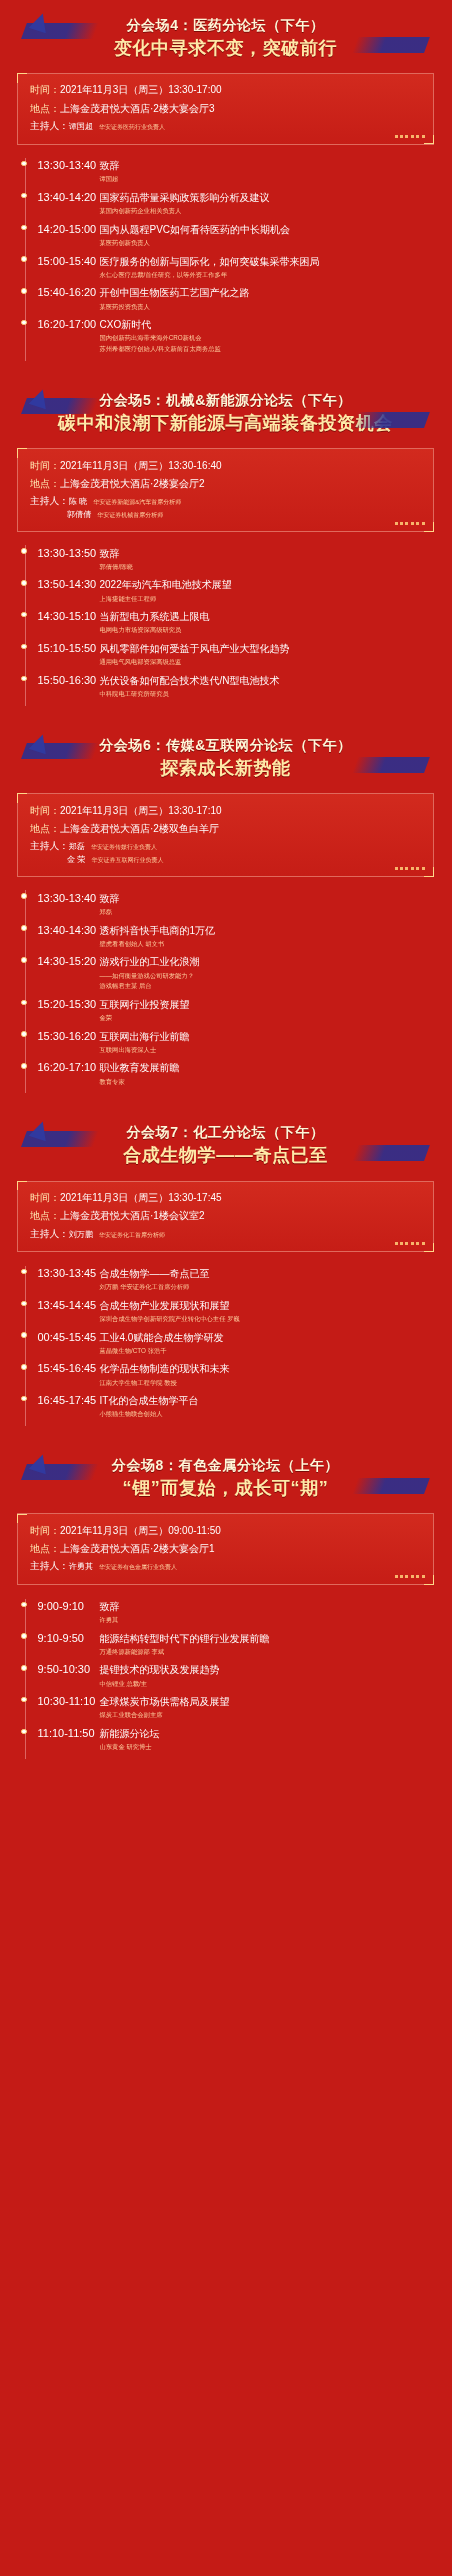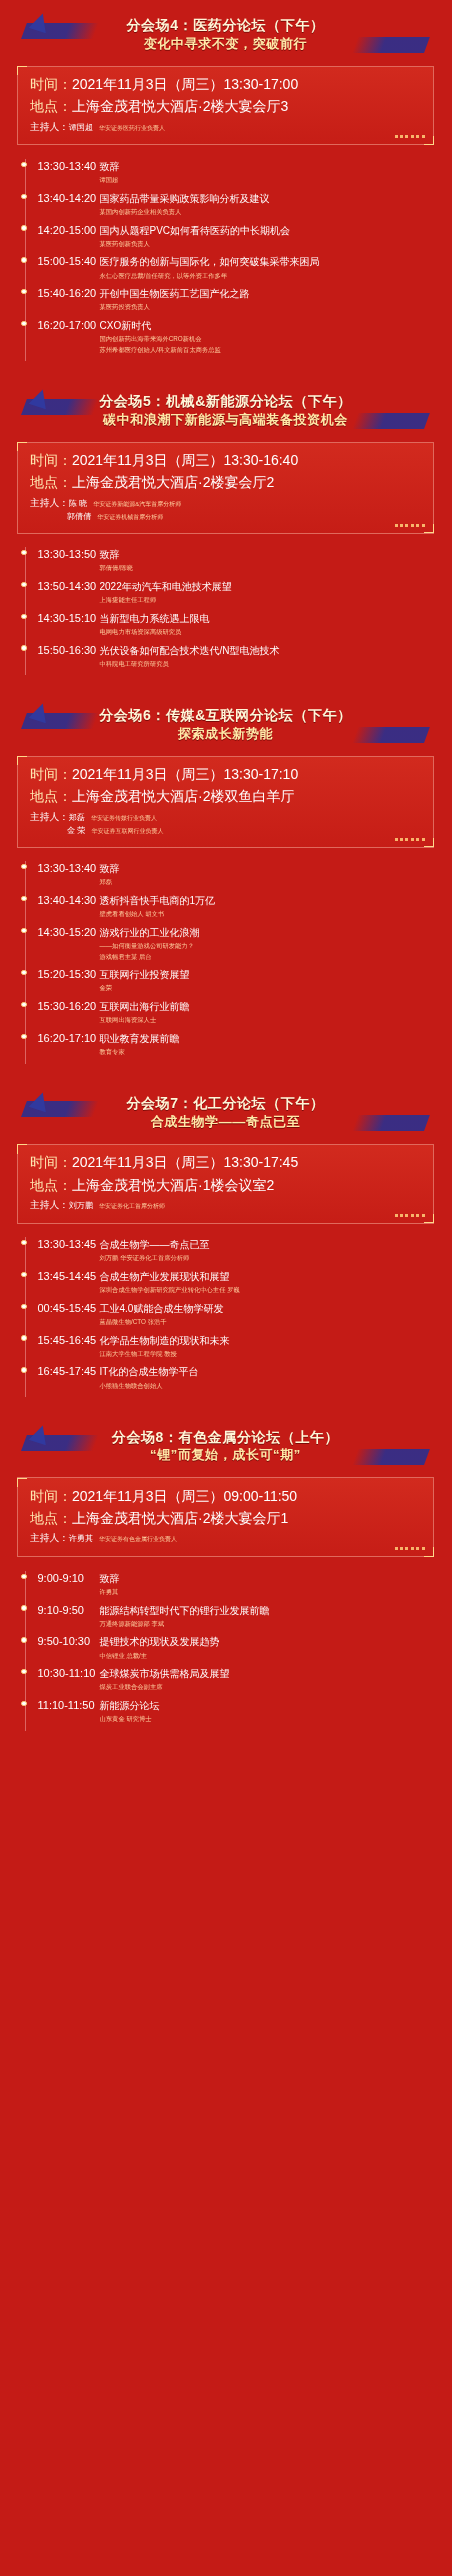--- a/index.html
+++ b/index.html
@@ -21,21 +21,21 @@
   }
   .title-line1 {
     font-size: 14px;
     font-weight: bold;
     letter-spacing: 0.6px;
     color: #fff6d8;
     line-height: 1.35;
     text-shadow: 0 0.6px 0 #7d0b08;
   }
   .title-line2 {
-    font-size: 13px;
+    font-size: 18px;
     font-weight: bold;
     letter-spacing: 0.6px;
     color: #ffe9a8;
     line-height: 1.45;
     text-shadow: 0 0.6px 0 #7d0b08;
   }
   .title-deco {
     position: absolute;
     left: 24px; top: 23px;
     width: 72px; height: 15.7px;
@@ -69,21 +69,21 @@
   .card::before, .card::after {
     content:"";
     position:absolute;
     width: 8.5px; height: 8.5px;
     border-color: #ffd88a;
     border-style: solid;
   }
   .card::before { left:-0.6px; top:-0.6px; border-width: 1.2px 0 0 1.2px; }
   .card::after  { right:-0.6px; bottom:-0.6px; border-width: 0 1.2px 1.2px 0; }
 
-  .info-row { display: flex; align-items: center; margin-bottom: 4.2px; font-size: 14px; }
+  .info-row { display: flex; align-items: center; margin-bottom: 4.2px; font-size: 10px; }
   .info-row .lbl { color: #ffe6b0; white-space: nowrap; }
   .info-row .val { color: #fff; }
   .host-block { margin-top: 1.2px; }
   .host-line { display: flex; align-items: baseline; margin-bottom: 1.2px; }
   .host-name { font-size: 8.1px; color: #fff; margin-right: 6px; white-space: nowrap; }
   .host-role { font-size: 6px; color: #ffd0a0; }
 
   .dots { position: absolute; right: 8.5px; bottom: 6px; display:flex; gap:2.4px; }
   .dots i { width:3px; height:3px; background:#ffcf7a; display:block; opacity:.85; }
 
@@ -257,20 +257,28 @@
             <span class="bullet"></span>
             <div class="item-row">
               <span class="time">14:30-15:10</span>
               <span class="topic">当新型电力系统遇上限电</span>
             </div>
             <div class="speaker">电网电力市场资深高级研究员</div>
           </div>
           <div class="item">
             <span class="bullet"></span>
             <div class="item-row">
+              <span class="time">15:10-15:50</span>
+              <span class="topic">风机零部件如何受益于风电产业大型化趋势</span>
+            </div>
+            <div class="speaker">通用电气风电部资深高级总监</div>
+          </div>
+          <div class="item">
+            <span class="bullet"></span>
+            <div class="item-row">
               <span class="time">15:50-16:30</span>
               <span class="topic">光伏设备如何配合技术迭代/N型电池技术</span>
             </div>
             <div class="speaker">中科院电工研究所研究员</div>
           </div>
         </div>
       </div>
       <div class="session">
         <div class="titlewrap">
           <div class="title-deco"></div>

